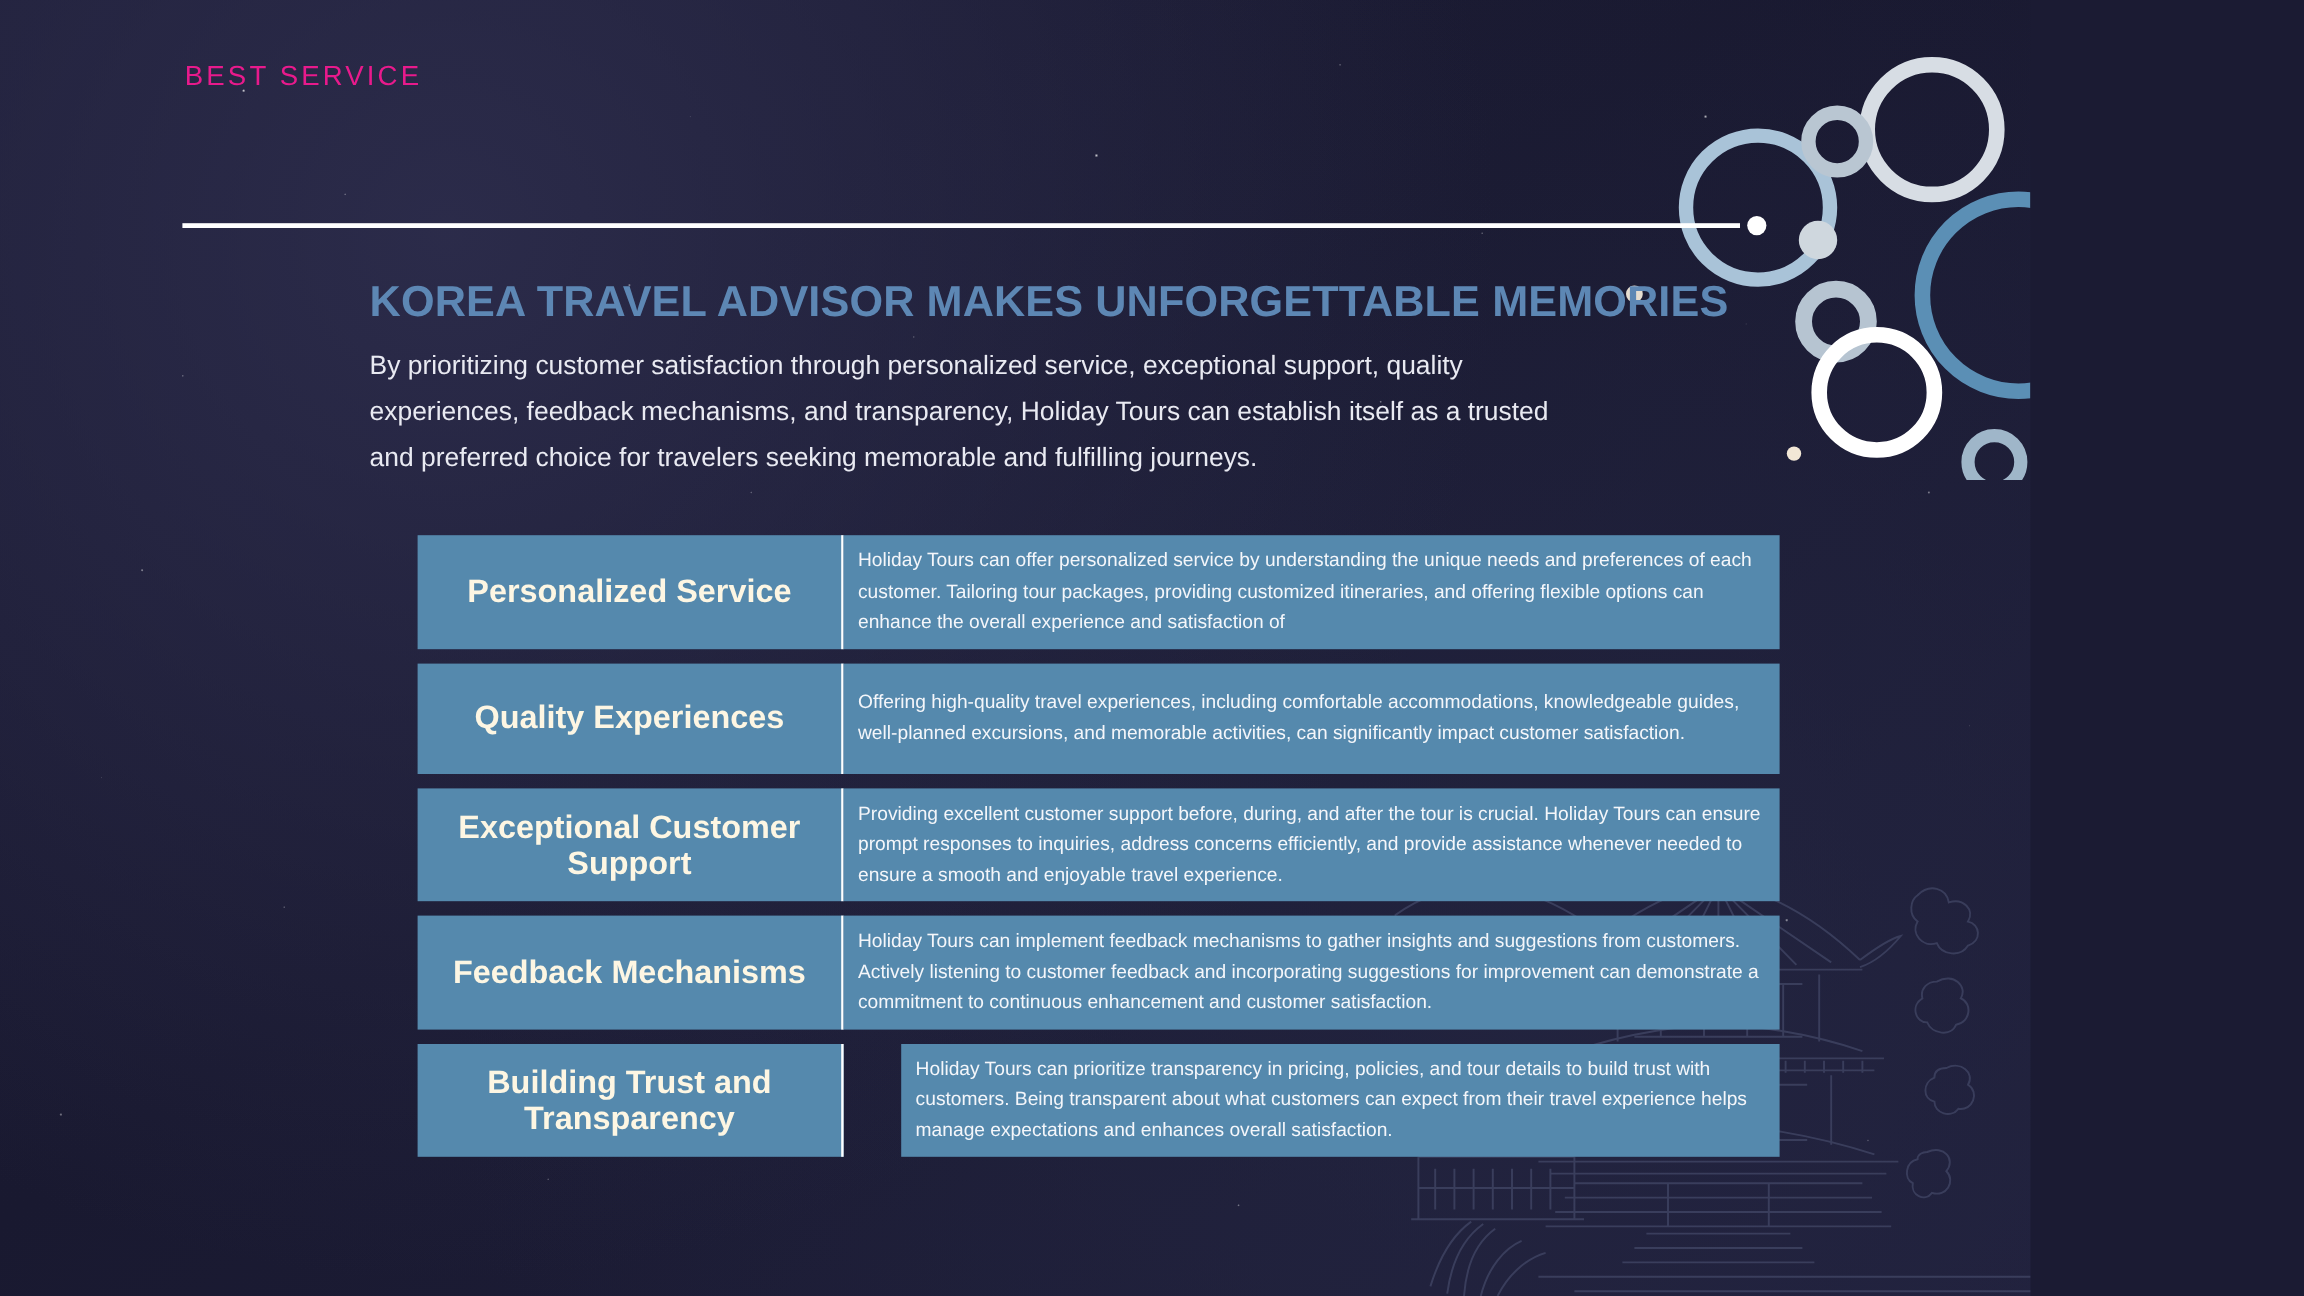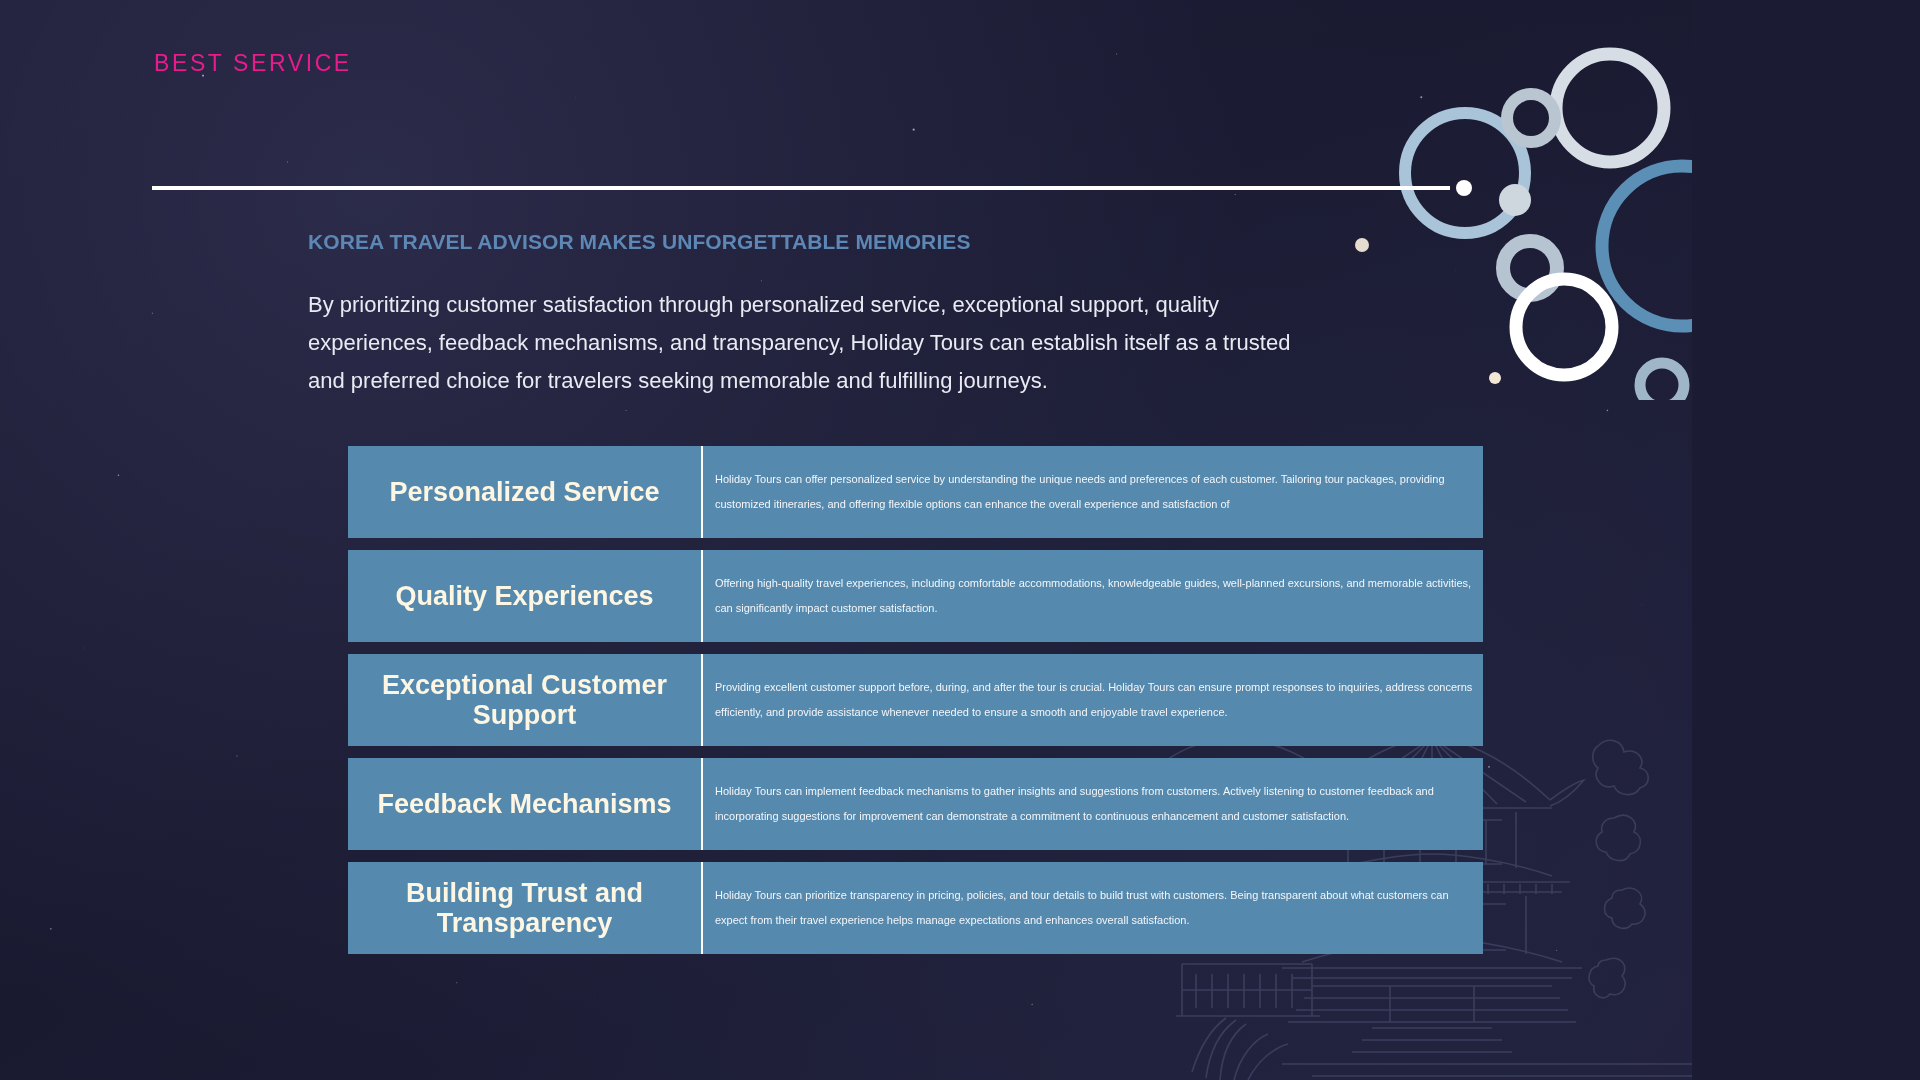--- a/index.html
+++ b/index.html
@@ -91,48 +91,48 @@
   .title .korea { color:#2ae0f2; font-weight:700; }
 
   .rule-wrap { position:absolute; left:152px; top:180px; width:1320px; height:16px; }
   .rule { position:absolute; left:0; top:6px; width:1298px; height:4px; background:#ffffff; }
   .rule-dot { position:absolute; right:0; top:0; width:16px; height:16px;
               border-radius:50%; background:#ffffff; }
 
   
   .subhead {
     position:absolute; left:308px; top:230px;
-    font-size:21px; font-weight:700; letter-spacing:.1px;
+    font-size:36px; font-weight:700; letter-spacing:.1px;
     color:#5d87b4; white-space:nowrap;
   }
   .intro {
     position:absolute; left:308px; top:286px; width:1010px;
     font-size:22px; line-height:38px; font-weight:400; color:#e9eaf2;
   }
 
   
   .table { position:absolute; left:308px; top:446px; width:1175px; }
   .row { display:flex; margin-bottom:12px; min-height:92px; }
-  .row:last-child { margin-bottom:0; }
+  .row:last-child { margin-bottom:0;gap:48px; }
 
   .cell-label {
     width:355px; flex:0 0 355px;
     background:#5589ad;
     display:flex; align-items:center; justify-content:center;
     text-align:center; padding:8px 14px;
     color:#fdf6e3; font-size:27px; font-weight:700; line-height:1.12;
     border-right:2px solid #ffffff;
     margin-left:40px;
   }
   .cell-desc {
     flex:1 1 auto;
     background:#5589ad;
     display:flex; align-items:center;
     padding:9px 10px 9px 12px;
-    color:#f4f6fa; font-size:11px; line-height:25.5px; font-weight:400;
+    color:#f4f6fa; font-size:16px; line-height:25.5px; font-weight:400;
   }
   .row-1 .cell-desc { padding-right:18px; }
 </style>
 </head>
 <body>
 
 <div id="slide">
 
   <div class="stars"></div>
   <div class="stars2"></div>

